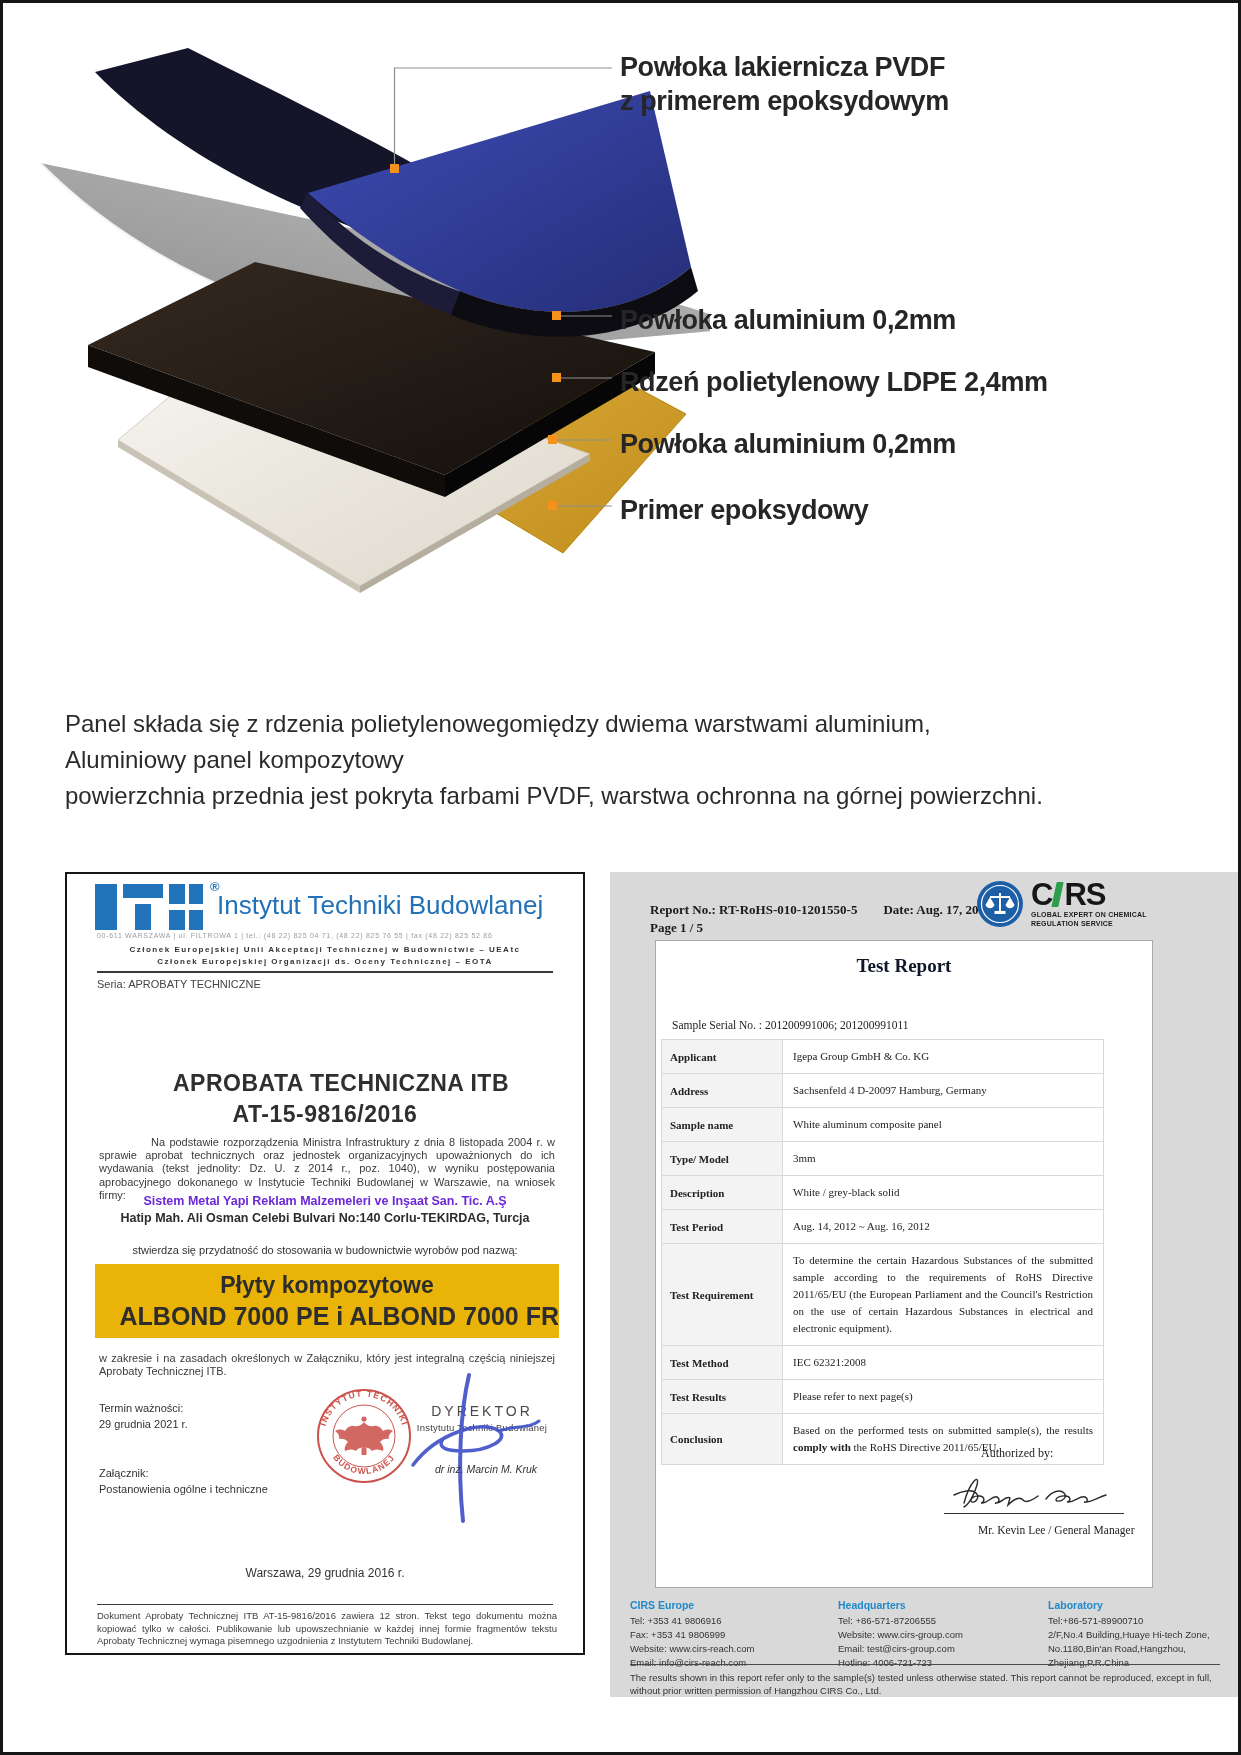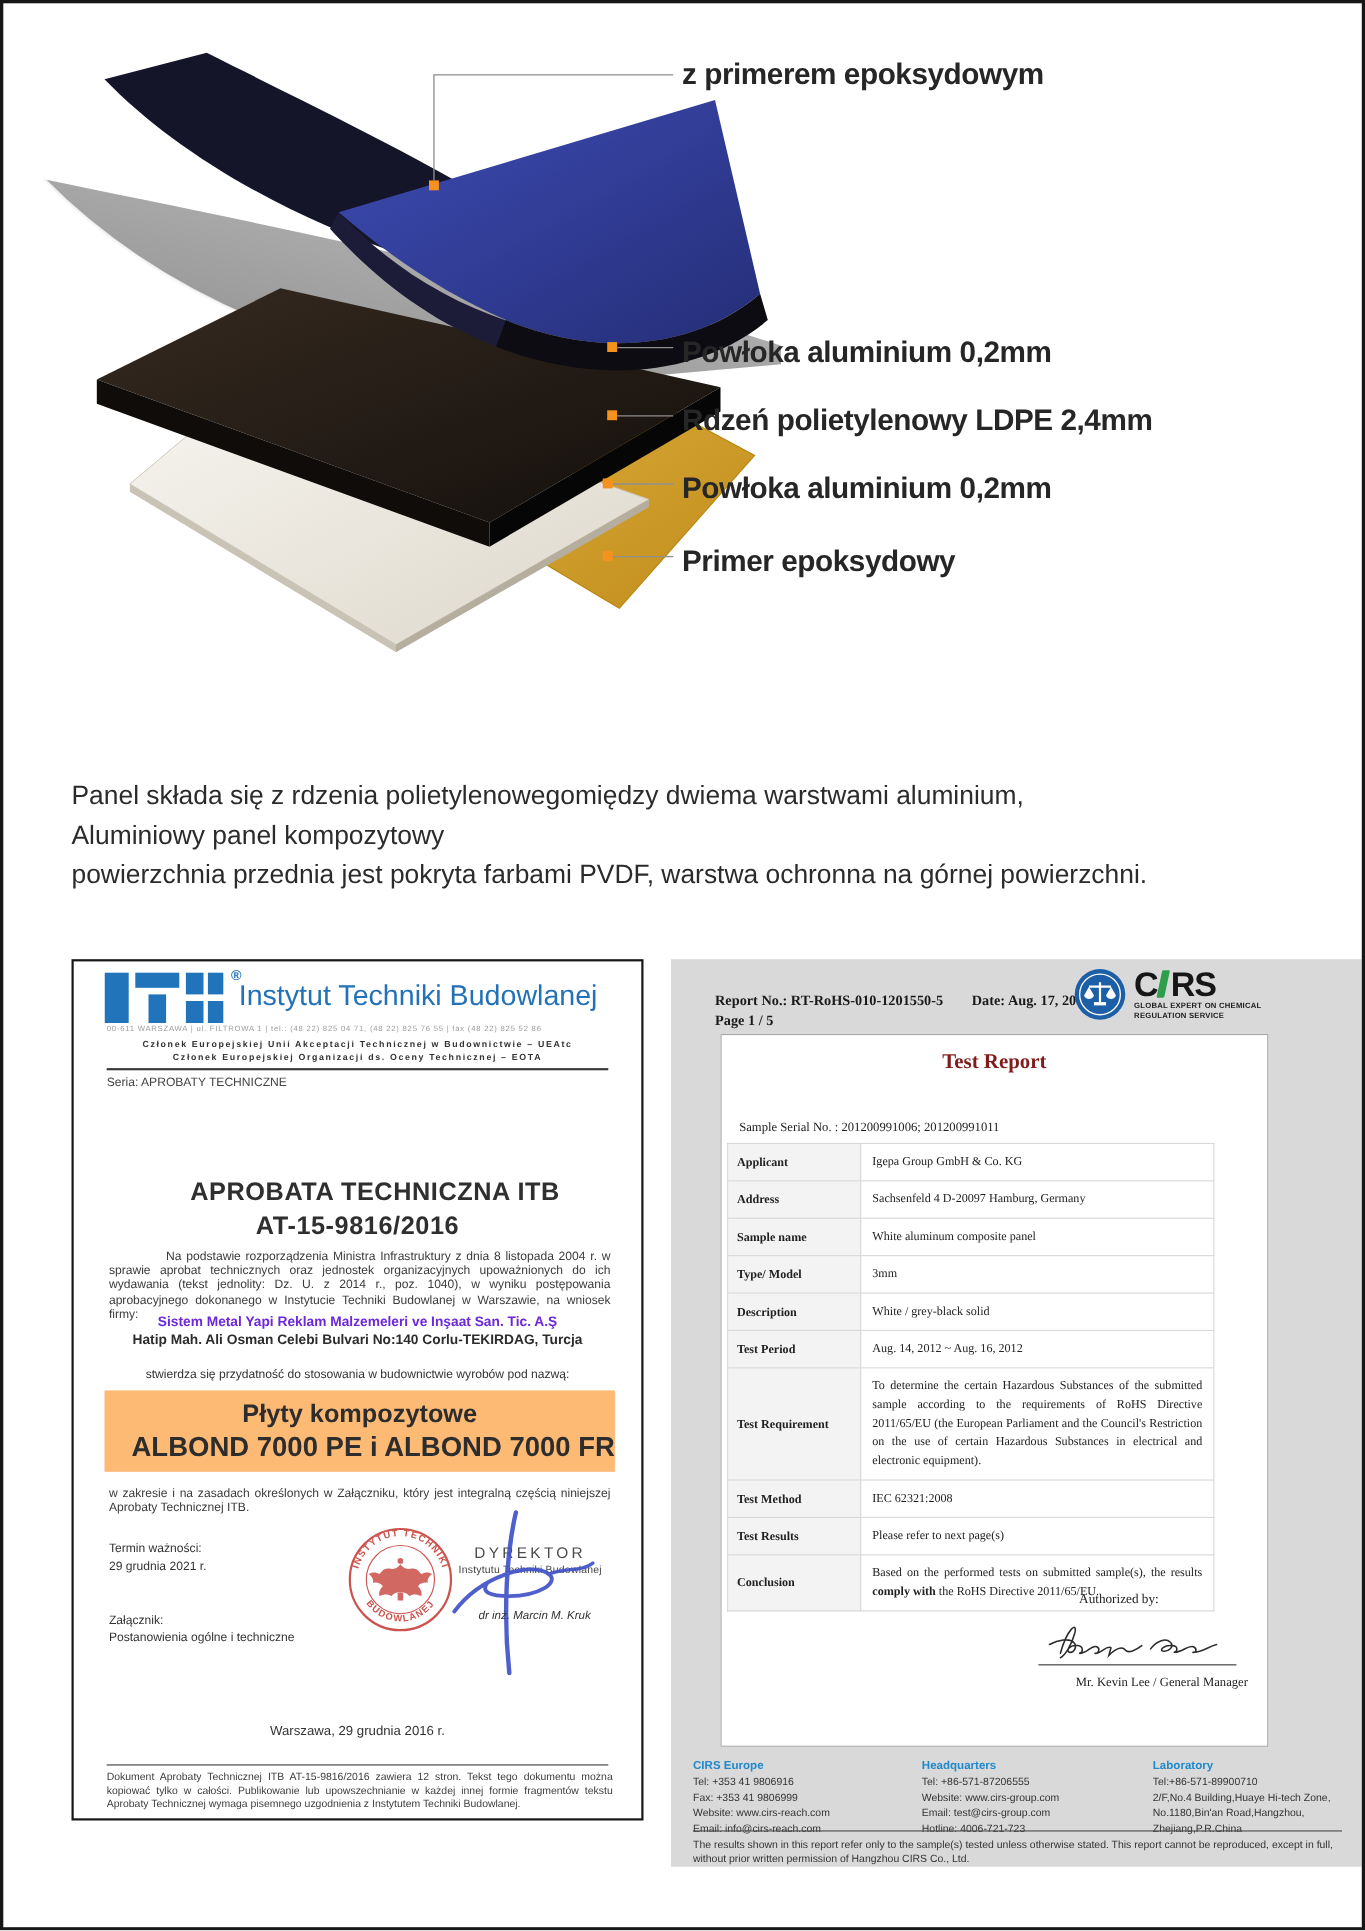--- a/index.html
+++ b/index.html
@@ -23,21 +23,21 @@
   .itb-address{position:absolute;left:30px;top:58px;font-size:7px;letter-spacing:.7px;color:#9c9c9c;white-space:nowrap;}
   .itb-member{position:absolute;left:0;right:0;text-align:center;font-size:8px;font-weight:bold;
               letter-spacing:1.5px;color:#333;white-space:nowrap;}
   .itb-rule{position:absolute;left:30px;right:30px;border-top:2px solid #3a3a3a;}
   .itb-series{position:absolute;left:30px;top:104px;font-size:11px;color:#444;}
   .itb-title{position:absolute;left:0;right:0;text-align:center;font-size:23px;font-weight:bold;
              color:#2f2f2f;letter-spacing:.5px;}
   .itb-par{position:absolute;left:32px;width:456px;font-size:11px;line-height:13.2px;
            text-align:justify;color:#3b3b3b;}
   .itb-center{position:absolute;left:0;right:0;text-align:center;}
-  .itb-graybox{position:absolute;left:28px;top:390px;width:464px;height:74px;background:#fdba74;text-decoration:underline;}
+  .itb-graybox{position:absolute;left:28px;top:390px;width:464px;height:74px;background:#eab308;text-decoration:underline;}
   .itb-small{font-size:11px;color:#333;}
   .u{}
   .itb-dir{position:absolute;left:340px;top:529px;width:150px;text-align:center;}
   .itb-dir .t1{font-size:14px;letter-spacing:3px;color:#4a4a4a;}
   .itb-dir .t2{font-size:9.5px;color:#444;margin-top:3px;letter-spacing:.2px;}
   .itb-signer{position:absolute;left:368px;top:589px;font-size:10.5px;font-style:italic;color:#333;white-space:nowrap;}
   .itb-footer{position:absolute;left:30px;width:460px;top:736px;font-size:9.5px;line-height:12.5px;
               text-align:justify;color:#3d3d3d;}
 
   
@@ -49,21 +49,21 @@
                font-weight:bold;font-size:13px;color:#1a1a1a;}
   .cirs-logo{position:absolute;left:366px;top:8px;display:flex;align-items:flex-start;}
   .cirs-logo-txt{margin-left:7px;}
   .cirs-word{font-size:31px;font-weight:bold;color:#161616;line-height:30px;letter-spacing:-1px;display:flex;align-items:center;}
   .cirs-bar{display:inline-block;width:7px;height:25px;background:#2f9e4c;transform:skewX(-12deg);
             margin:0 3px 2px 2px;border-radius:1px;}
   .cirs-tag{font-size:7px;font-weight:bold;color:#1c1c1c;letter-spacing:.2px;line-height:9px;}
 
   .cirs-page{position:absolute;left:45px;top:68px;width:498px;height:648px;background:#fff;
              border:1px solid #a9a9a9;box-sizing:border-box;font-family:"Liberation Serif",serif;}
-  .tr-title{position:absolute;left:0;right:0;top:14px;text-align:center;font-size:19px;font-weight:bold;color:#7f1d1d;}
+  .tr-title{position:absolute;left:0;right:0;top:14px;text-align:center;font-size:19px;font-weight:bold;color:#0f172a;}
   .tr-serial{position:absolute;left:16px;top:78px;font-size:11.5px;color:#222;}
   .tr-table{position:absolute;left:5px;top:98px;width:443px;border-collapse:collapse;
             font-size:11px;color:#222;}
   .tr-table td{border:1px solid #d8d8d8;vertical-align:middle;}
   .tr-table td.lbl{width:104px;background:#f3f3f3;font-weight:bold;padding:8px 8px;}
   .tr-table td.val{padding:8px 10px;text-align:justify;line-height:17px;}
   .tr-auth{position:absolute;left:325px;top:505px;font-size:12px;color:#222;}
   .tr-sig-line{position:absolute;left:288px;top:572px;width:180px;border-top:1.2px solid #333;}
   .tr-signer{position:absolute;left:322px;top:583px;font-size:11.5px;color:#222;white-space:nowrap;}
 
@@ -131,20 +131,21 @@
     <line x1="537" y1="476" x2="592" y2="476" stroke="#8f8f8f" stroke-width="1.2"></line>
 
     <rect x="370" y="134" width="9" height="9" fill="#f5921e"></rect>
     <rect x="532" y="281" width="9" height="9" fill="#f5921e"></rect>
     <rect x="532" y="343" width="9" height="9" fill="#f5921e"></rect>
     <rect x="528" y="405" width="9" height="9" fill="#f5921e"></rect>
     <rect x="528" y="471" width="9" height="9" fill="#f5921e"></rect>
   </svg>
 
   <div class="layer-label" style="top:50px;">
+    <div>Powłoka lakiernicza PVDF</div>
     <div>z primerem epoksydowym</div>
   </div>
   <div class="layer-label" style="top:303px;">Powłoka aluminium 0,2mm</div>
   <div class="layer-label" style="top:365px;">Rdzeń polietylenowy LDPE 2,4mm</div>
   <div class="layer-label" style="top:427px;">Powłoka aluminium 0,2mm</div>
   <div class="layer-label" style="top:493px;">Primer epoksydowy</div>
 
   <div class="intro">
     <div>Panel składa się z rdzenia polietylenowegomiędzy dwiema warstwami aluminium,</div>
     <div>Aluminiowy panel kompozytowy</div>

